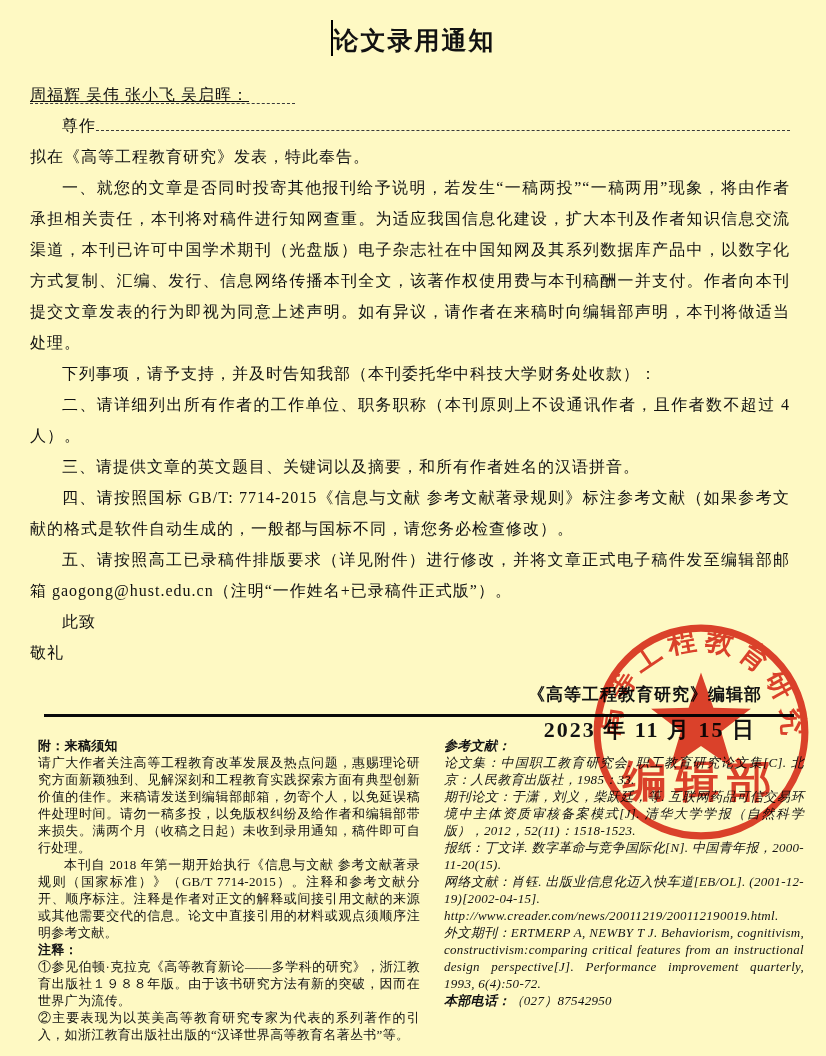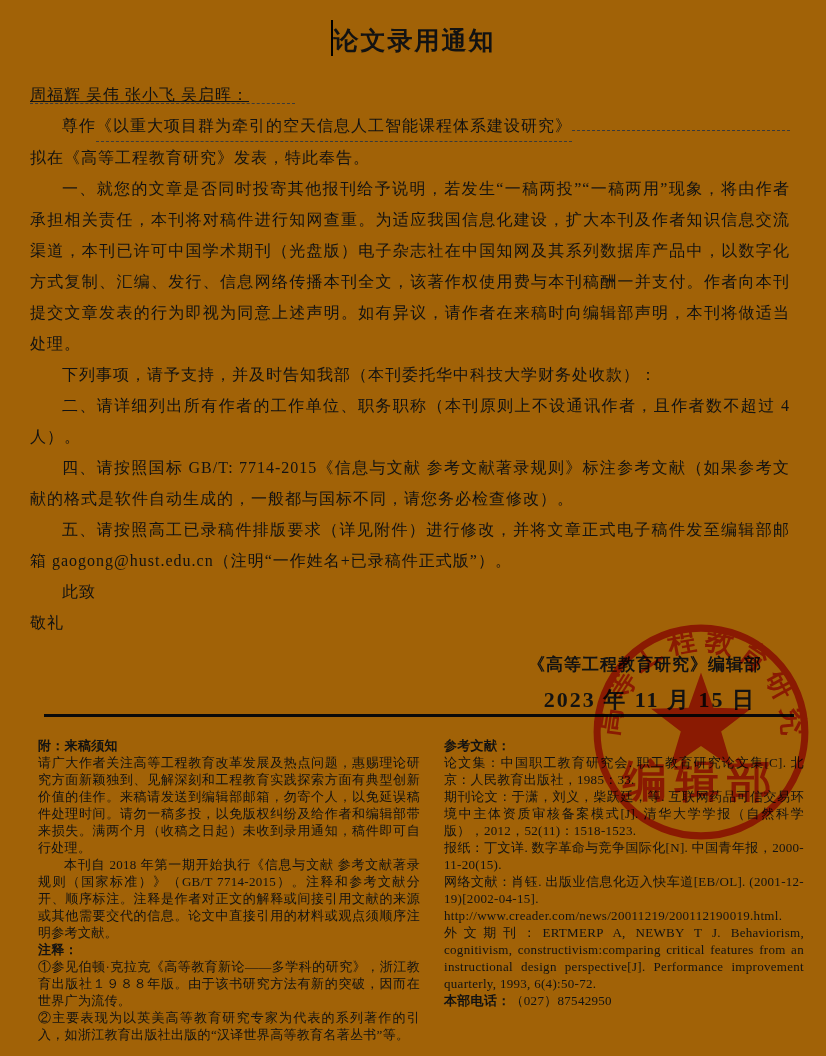--- a/index.html
+++ b/index.html
@@ -1,17 +1,17 @@
 <!DOCTYPE html>
 <html><head>
 <meta charset="utf-8">
 <style>
   html,body { margin:0; padding:0; background:#ffffff; }
   .page {
-    position:relative; width:826px; height:1056px; background:#a16207;
+    position:relative; width:826px; height:1056px; background:#fef9c3;
     font-family:"Liberation Serif","DejaVu Serif",serif; color:#121212;
     overflow:hidden; margin:0 auto;
   }
   
   .title-row { padding-top:20px; text-align:center; }
   .doc-title {
     display:inline-block; font-size:25px; font-weight:bold; letter-spacing:2px;
   }
   .cursor-bar {
     display:inline-block; width:2px; height:36px; background:#000;
@@ -40,21 +40,21 @@
     border-top:3px solid #0a0a0a;
   }
   
   .footer {
     position:absolute; top:737px; left:38px; width:766px;
     display:flex; gap:24px; font-size:13px; line-height:17px;
     letter-spacing:0.3px; text-align:justify;
   }
   .footer p { margin:0; }
   .fcol-left { width:382px; flex:0 0 auto; }
-  .fcol-right { flex:1; }
+  .fcol-right { flex:1;font-style:italic; }
   .f-heading { font-weight:bold; }
   .indent-sm { text-indent:2em; }
   .notes-heading { font-weight:bold; margin-top:17px; }
   .phone-row { margin-top:17px; }
   .phone-label { font-weight:bold; }
   
   .stamp {
     position:absolute; left:585px; top:615px; width:232px; height:234px;
     mix-blend-mode:multiply; opacity:0.88; pointer-events:none;
   }
@@ -68,30 +68,30 @@
     <span class="cursor-bar"></span><span class="doc-title">论文录用通知</span>
   </div>
 
   <div class="letter">
     <p class="recipients">
       <span class="u-dash">周福辉 吴伟 张小飞 吴启晖：</span>
     </p>
 
     <p class="paper-row">
       <span class="lead">尊作</span>
-        <span class="ptitle">《以重大项目群为牵引的空天信息人工智能课程体系建设研究》</span>
         <span class="fill"></span>
     </p>
 
     <p>拟在《高等工程教育研究》发表，特此奉告。</p>
 
     <p class="indent">一、就您的文章是否同时投寄其他报刊给予说明，若发生“一稿两投”“一稿两用”现象，将由作者承担相关责任，本刊将对稿件进行知网查重。为适应我国信息化建设，扩大本刊及作者知识信息交流渠道，本刊已许可中国学术期刊（光盘版）电子杂志社在中国知网及其系列数据库产品中，以数字化方式复制、汇编、发行、信息网络传播本刊全文，该著作权使用费与本刊稿酬一并支付。作者向本刊提交文章发表的行为即视为同意上述声明。如有异议，请作者在来稿时向编辑部声明，本刊将做适当处理。</p>
 
     <p class="indent">下列事项，请予支持，并及时告知我部（本刊委托华中科技大学财务处收款）：</p>
     <p class="indent">二、请详细列出所有作者的工作单位、职务职称（本刊原则上不设通讯作者，且作者数不超过 4 人）。</p>
+    <p class="indent">三、请提供文章的英文题目、关键词以及摘要，和所有作者姓名的汉语拼音。</p>
     <p class="indent">四、请按照国标 GB/T: 7714-2015《信息与文献 参考文献著录规则》标注参考文献（如果参考文献的格式是软件自动生成的，一般都与国标不同，请您务必检查修改）。</p>
     <p class="indent">五、请按照高工已录稿件排版要求（详见附件）进行修改，并将文章正式电子稿件发至编辑部邮箱 gaogong@hust.edu.cn（注明“一作姓名+已录稿件正式版”）。</p>
 
     <p class="indent">此致</p>
     <p>敬礼</p>
 
     <div class="sig-block">
       <div class="sig-name">《高等工程教育研究》编辑部</div>
       <div class="sig-date">2023 年 11 月 15 日</div>
     </div>

